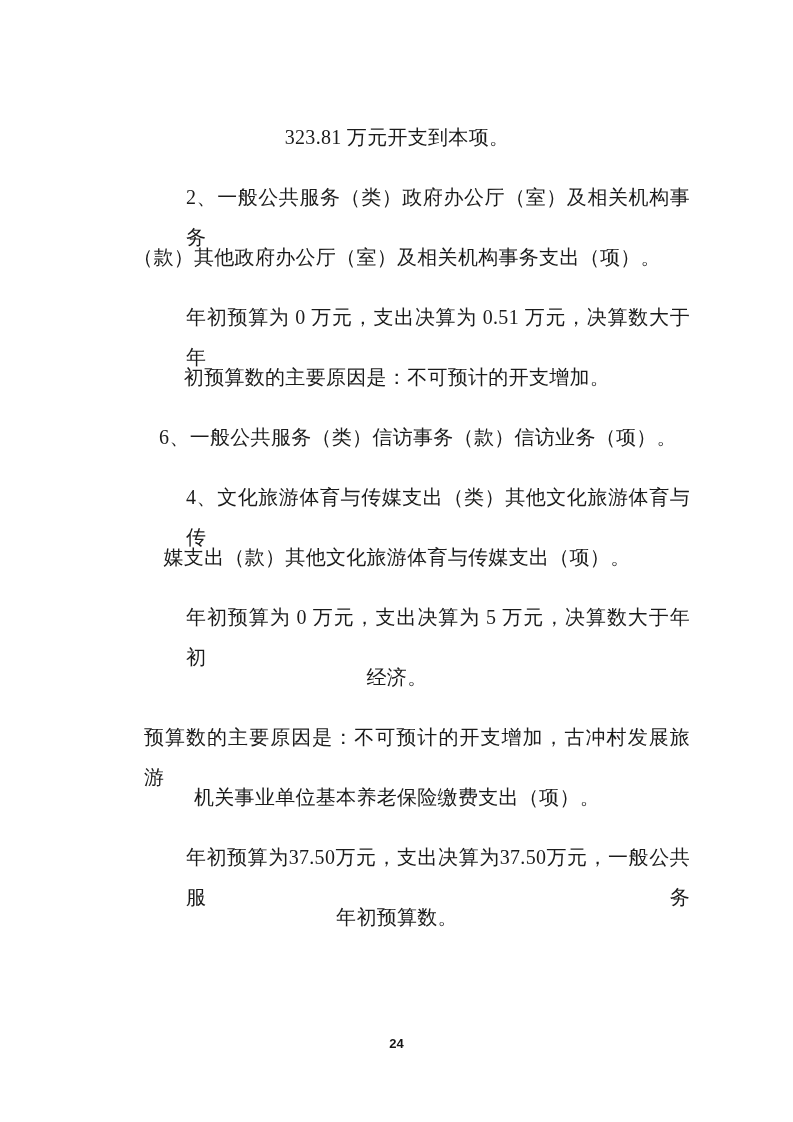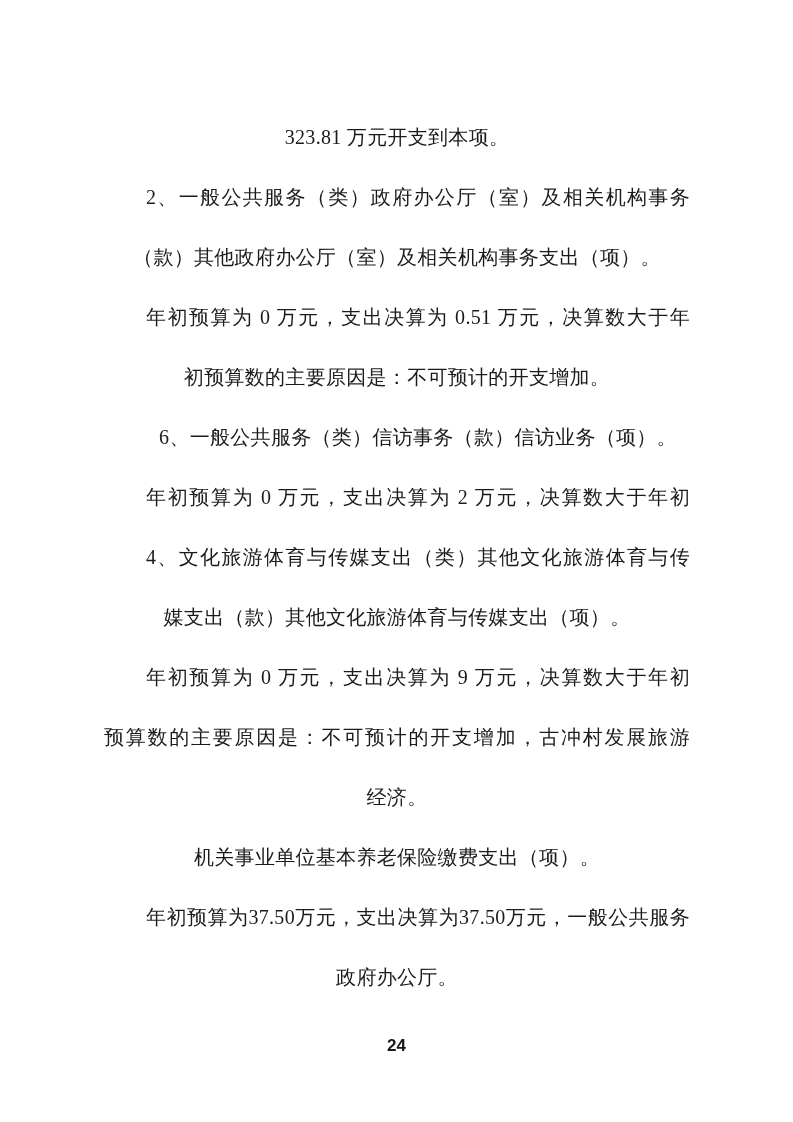--- a/index.html
+++ b/index.html
@@ -35,50 +35,50 @@
     text-align: center;
   }
   .indent {
     padding-left: 42px;
     box-sizing: border-box;
   }
   .just {
     white-space: normal;
     text-align: justify;
     text-align-last: justify;
+    margin-left: 40px;
   }
   .page-num {
     position: absolute;
     top: 1036px;
     left: 0;
     right: 0;
     text-align: center;
     font-family: "Liberation Sans", sans-serif;
-    font-size: 17px;
+    font-size: 13px;
     font-weight: bold;
     color: #161616;
   }
 </style>
 </head>
 <body>
 
 <div class="doc-page">
   <div class="text-block">
     <p class="line">323.81 万元开支到本项。</p>
     <p class="line indent just">2、一般公共服务（类）政府办公厅（室）及相关机构事务</p>
     <p class="line">（款）其他政府办公厅（室）及相关机构事务支出（项）。</p>
     <p class="line indent just">年初预算为 0 万元，支出决算为 0.51 万元，决算数大于年</p>
     <p class="line">初预算数的主要原因是：不可预计的开支增加。</p>
     <p class="line indent">6、一般公共服务（类）信访事务（款）信访业务（项）。</p>
-    <p class="line indent just">年初预算为 0 万元，支出决算为 2 万元，决算数大于年初</p>
     <p class="line indent just">4、文化旅游体育与传媒支出（类）其他文化旅游体育与传</p>
     <p class="line">媒支出（款）其他文化旅游体育与传媒支出（项）。</p>
-    <p class="line indent just">年初预算为 0 万元，支出决算为 9 万元，决算数大于年初</p>
+    <p class="line indent just">年初预算为 0 万元，支出决算为 5 万元，决算数大于年初</p>
+    <p class="line">经济。</p>
     <p class="line just">预算数的主要原因是：不可预计的开支增加，古冲村发展旅游</p>
-    <p class="line">经济。</p>
     <p class="line">机关事业单位基本养老保险缴费支出（项）。</p>
     <p class="line indent just">年初预算为37.50万元，支出决算为37.50万元，一般公共服务</p>
-    <p class="line">政府办公厅。</p>
+    <p class="line">年初预算数。</p>
 
   </div>
 
   <div class="page-num">24</div>
 </div>
 
 </body></html>

